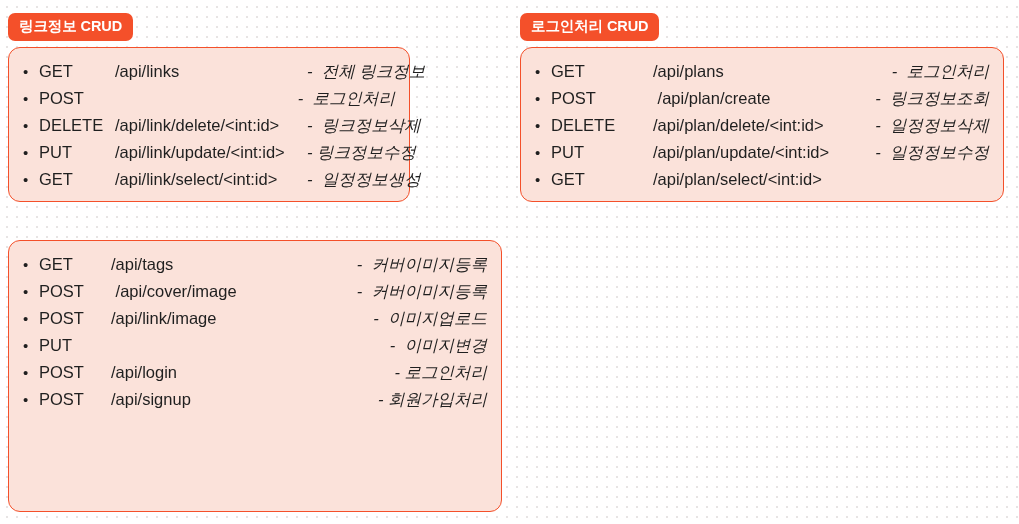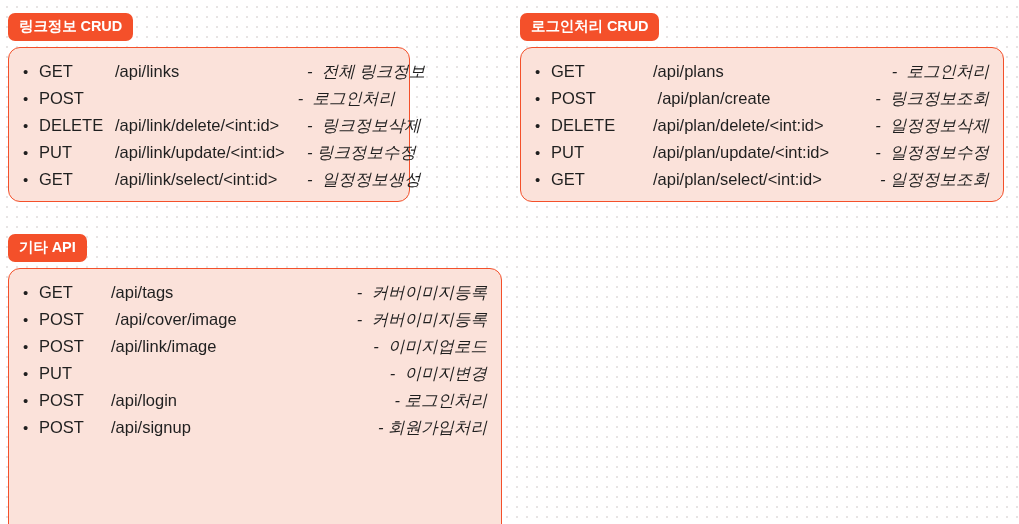--- a/index.html
+++ b/index.html
@@ -177,29 +177,27 @@
         <li class="row">
           <span class="bullet">•</span>
           <span class="verb">PUT</span>
           <span class="path">/api/plan/update/&lt;int:id&gt;</span>
           <span class="desc">-  일정정보수정</span>
         </li>
         <li class="row">
           <span class="bullet">•</span>
           <span class="verb">GET</span>
           <span class="path">/api/plan/select/&lt;int:id&gt;</span>
-          <span class="desc">- 일정정보조회</span>
         </li>
 
       </ul>
     </div>
   </div>
 
   <div class="section sec-etc">
-    <div class="badge">기타 API</div>
     <div class="card card-etc">
       <ul class="rows">
 
         <li class="row">
           <span class="bullet">•</span>
           <span class="verb">GET</span>
           <span class="path">/api/tags</span>
           <span class="desc">-  커버이미지등록</span>
         </li>
         <li class="row">

